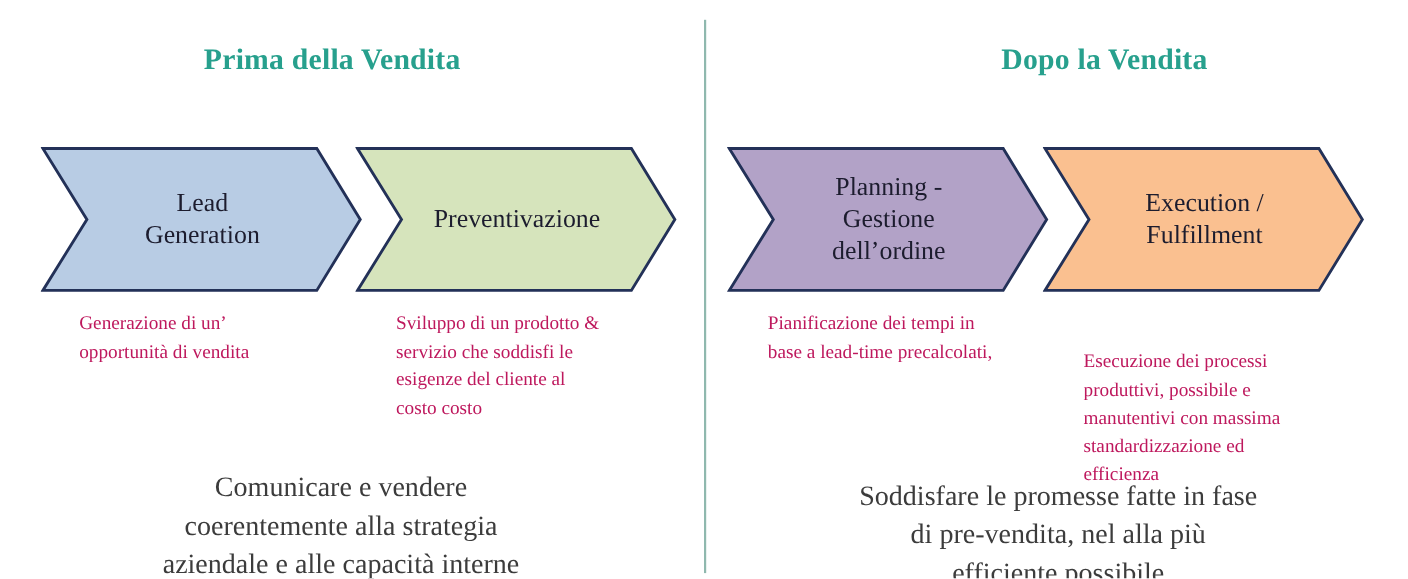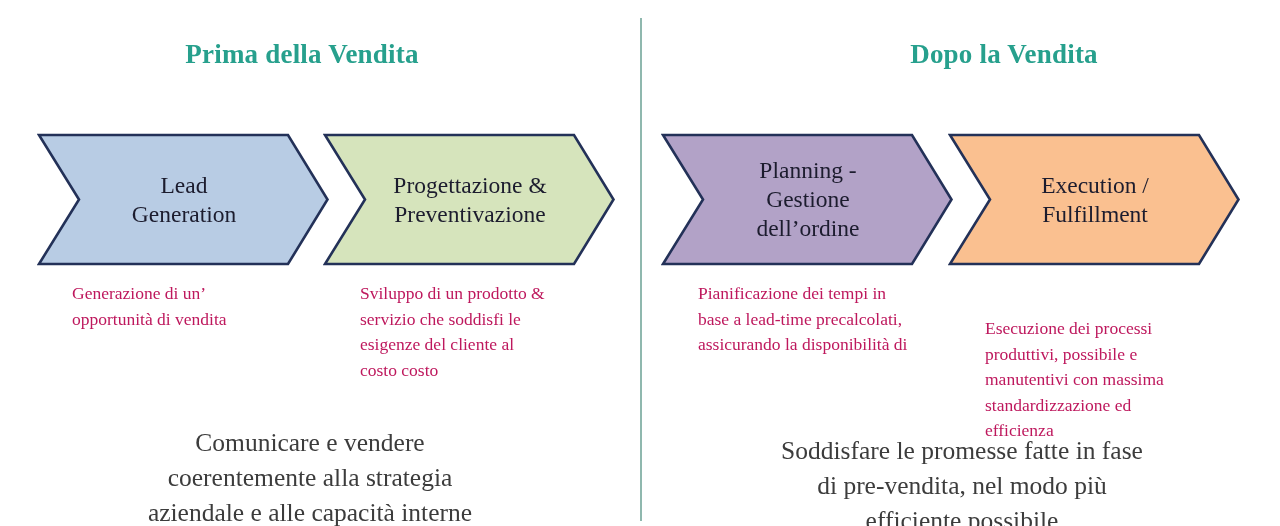--- a/index.html
+++ b/index.html
@@ -126,21 +126,20 @@
       </div>
     </div>
   </div>
 
   <div class="arrow a2">
     <svg viewBox="0 0 294 133" preserveAspectRatio="none">
       <polygon points="2,2 251,2 290.5,66.5 251,131 2,131 42,66.5" fill="#D6E4BC"></polygon>
     </svg>
     <div class="arrow-label">
       <div>
-        <span class="lline">Progettazione &amp;</span>
         <span class="lline">Preventivazione</span>
       </div>
     </div>
   </div>
 
   <div class="arrow a3">
     <svg viewBox="0 0 294 133" preserveAspectRatio="none">
       <polygon points="2,2 251,2 290.5,66.5 251,131 2,131 42,66.5" fill="#B2A2C7"></polygon>
     </svg>
     <div class="arrow-label">
@@ -172,36 +171,35 @@
   <div class="desc d2">
     <span class="dline">Sviluppo di un prodotto &amp;</span>
     <span class="dline">servizio che soddisfi le</span>
     <span class="dline">esigenze del cliente al</span>
     <span class="dline">costo costo</span>
   </div>
 
   <div class="desc d3">
     <span class="dline">Pianificazione dei tempi in</span>
     <span class="dline">base a lead-time precalcolati,</span>
-    <span class="dline">assicurando la disponibilità di</span>
   </div>
 
   <div class="desc d4">
     <span class="dline">Esecuzione dei processi</span>
     <span class="dline">produttivi, possibile e</span>
     <span class="dline">manutentivi con massima</span>
     <span class="dline">standardizzazione ed</span>
     <span class="dline">efficienza</span>
   </div>
 
   <div class="summary s1">
     <span class="sline">Comunicare e vendere</span>
     <span class="sline">coerentemente alla strategia</span>
     <span class="sline">aziendale e alle capacità interne</span>
   </div>
 
   <div class="summary s2">
     <span class="sline">Soddisfare le promesse fatte in fase</span>
-    <span class="sline">di pre-vendita, nel modo più</span>
+    <span class="sline">di pre-vendita, nel alla più</span>
     <span class="sline">efficiente possibile</span>
   </div>
 
 </div>
 
 </body></html>

